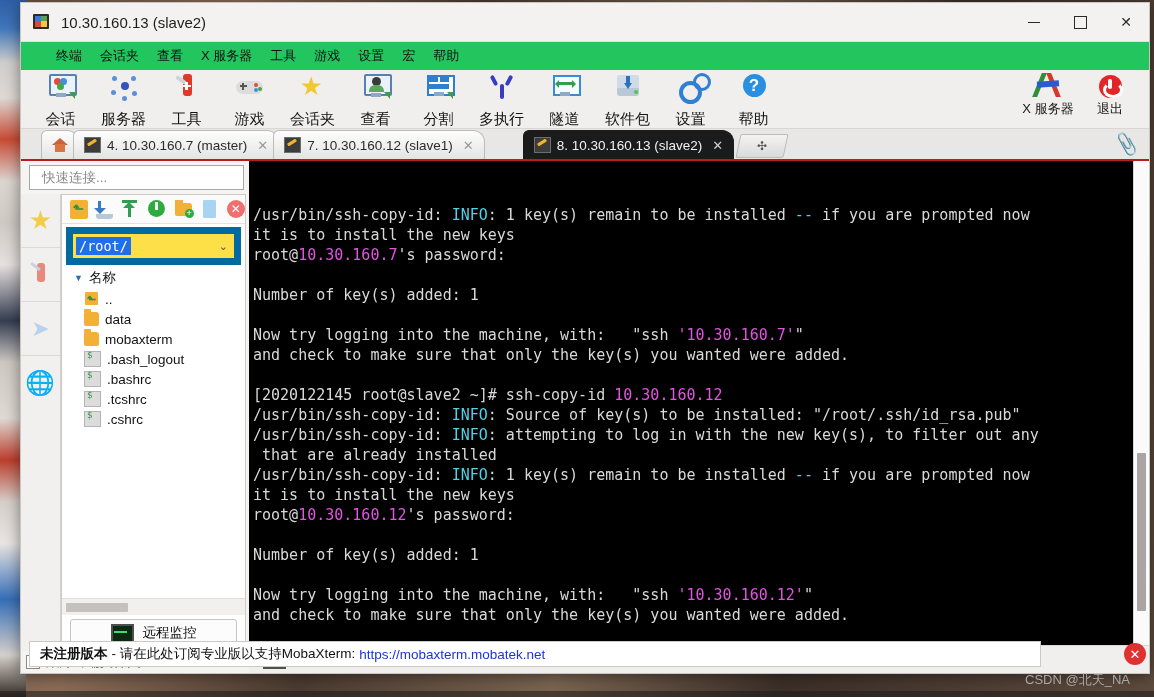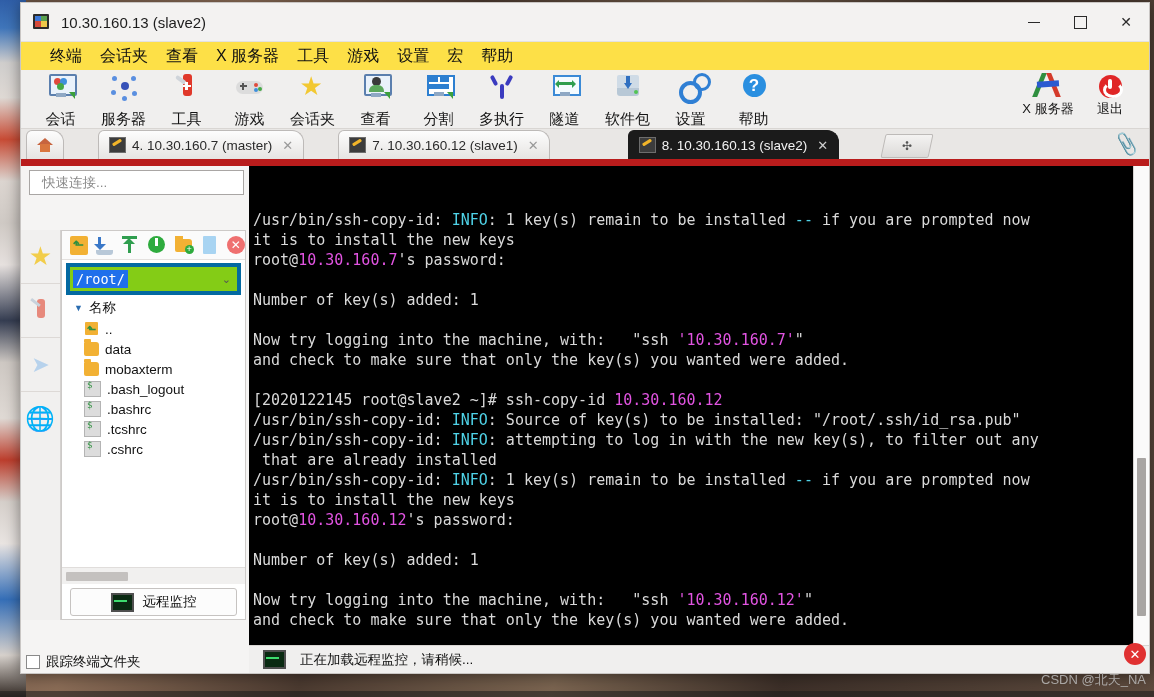--- a/index.html
+++ b/index.html
@@ -61,22 +61,22 @@
     font-size: 14px; color: #2a2a2a; cursor: default;
   }
   .gl { display:inline-block; line-height:1; }
   .gl-min { width:12px; height:1px; background:#2a2a2a; }
   .gl-max { width:11px; height:11px; border:1px solid #2a2a2a; }
 
   
   .menubar {
     height: 28px; flex: 0 0 28px;
     display: flex; align-items: center;
-    padding-left: 20px; background:#fde047;
-    font-size: 16px; color: #111;
+    padding-left: 26px; background:#22c55e;
+    font-size: 13px; color: #111;
   }
   .menu-item { padding: 2px 9px; cursor: default; }
 
   
   .toolbar {
     height: 58px; flex: 0 0 58px;
     display:flex; align-items:flex-start; background:#f0efee;
     border-bottom: 1px solid #d9d6d3;
     padding-left: 8px; position: relative;
   }
@@ -93,23 +93,22 @@
   
   .ic-monitor { position:absolute; left:3px; top:2px; width:24px; height:18px; border:2px solid #5b7fae; background:#eaf2fb; border-radius:2px;}
   .ic-stand  { position:absolute; left:10px; top:21px; width:10px; height:4px; background:#8fa8c4;}
   .dot { position:absolute; border-radius:50%; }
   .tri-green { position:absolute; right:1px; bottom:3px; width:0;height:0;border-left:6px solid transparent;border-right:0 solid transparent;border-top:7px solid #3ca03c;}
 
   
   .tabbar {
     height: 30px; flex: 0 0 30px;
     background: #e9e7e5; display:flex; align-items:flex-end;
-    position: relative; padding-left: 5px;
-    border-bottom: 7px solid #b91c1c;
-    gap: 40px;
+    position: relative; padding-left: 20px;
+    border-bottom: 2px solid #b91c1c;
   }
   .tab {
     height: 28px; display:flex; align-items:center; gap:6px;
     padding: 0 10px 0 10px; margin-right: -6px;
     font-size: 13.5px; color:#2b2b2b;
     background: linear-gradient(180deg,#fdfdfd,#e6e4e2);
     border: 1px solid #bdbab8; border-bottom:none;
     border-radius: 6px 12px 0 0;
     transform: skewX(0deg);
     cursor: default; position: relative;
@@ -148,21 +147,20 @@
   
   .body {
     flex: 1 1 auto; display:flex; min-height:0; background:#f0efee;
   }
 
   
   .sidebar {
     width: 228px; flex: 0 0 228px; display:flex; flex-direction:column;
     background:#f5f4f3; border-right:1px solid #cfcccа;
     position: relative;
-    gap: 31px;
   }
   .quickconnect {
     margin: 4px 5px 4px 8px; height:23px;
     border:1px solid #a9a6a4; background:#fff;
     display:flex; align-items:center; padding-left:12px;
     font-size:13.5px; color:#8b8b8b;
   }
   .side-split { display:flex; flex:1 1 auto; min-height:0; }
   .side-rail {
     width: 39px; flex: 0 0 39px; background:#f1f0ef;
@@ -181,21 +179,21 @@
     flex:1 1 auto; display:flex; flex-direction:column; min-width:0;
     border:1px solid #cdcac8; background:#fff; margin:0 3px 0 0;
   }
   .sftp-tools {
     height:28px; flex:0 0 28px; display:flex; align-items:center; gap:8px;
     padding-left:8px; background:#fbfbfb; border-bottom:1px solid #e4e1df;
   }
   .sft { width:19px;height:19px; position:relative; cursor:default; }
   .pathbar {
     height:24px; flex:0 0 24px; margin:3px 4px 2px 4px;
-    border:4px solid #0369a1; display:flex; align-items:center; background:#84cc16;
+    border:7px solid #0369a1; display:flex; align-items:center; background:#fde047;
   }
   .pathval {
     background:#1f6feb; color:#fff; font-family:"DejaVu Sans Mono", monospace;
     font-size:13.5px; padding:1px 3px; margin-left:3px;
   }
   .pathcaret { margin-left:auto; margin-right:6px; color:#555; font-size:11px;}
   .colhdr {
     height:22px; display:flex; align-items:center; gap:6px; padding-left:12px;
     font-size:13.5px; color:#111;
   }
@@ -263,21 +261,21 @@
   
   .nagbar {
     position:absolute; left:8px; bottom:6px; width: 1000px; height:24px;
     background:#fff; border:1px solid #cbc8c6;
     display:flex; align-items:center; gap:4px; padding-left:10px;
     font-size:13.5px; color:#111; z-index: 40;
   }
   .nag-bold { font-weight:bold; }
   .nag-link { color:#1a36d0; }
   .watermark {
-    position:absolute; right:8px; bottom:8px;
+    position:absolute; right:24px; bottom:8px;
     font-size:13px; color:#a9a6a4; z-index:60;
   }
   .closebadge {
     position:absolute; right:8px; bottom:32px; width:22px;height:22px;border-radius:50%;
     background:#e03131; color:#fff; font-size:13px;
     display:flex;align-items:center;justify-content:center; z-index:60;
   }
   .taskbar-peek {
     position:absolute; left:0; right:0; bottom:0; height:6px; background:#1b1b1b; opacity:.55;
   }
@@ -622,18 +620,23 @@
             <div class="thumb"></div>
           </div>
         </div>
         <div class="statusbar">
           <span class="mini-monitor"></span>
           <span>正在加载远程监控，请稍候...</span>
         </div>
       </div>
     </div>
 
+    <div class="nagbar">
+      <span class="nag-bold">未注册版本</span>
+      <span> - 请在此处订阅专业版以支持MobaXterm: </span>
+      <span class="nag-link">https://mobaxterm.mobatek.net</span>
+    </div>
   </div>
 
   <div class="closebadge">✕</div>
   <div class="watermark">CSDN @北天_NA</div>
   <div class="taskbar-peek"></div>
 </div>
 
 </body></html>

